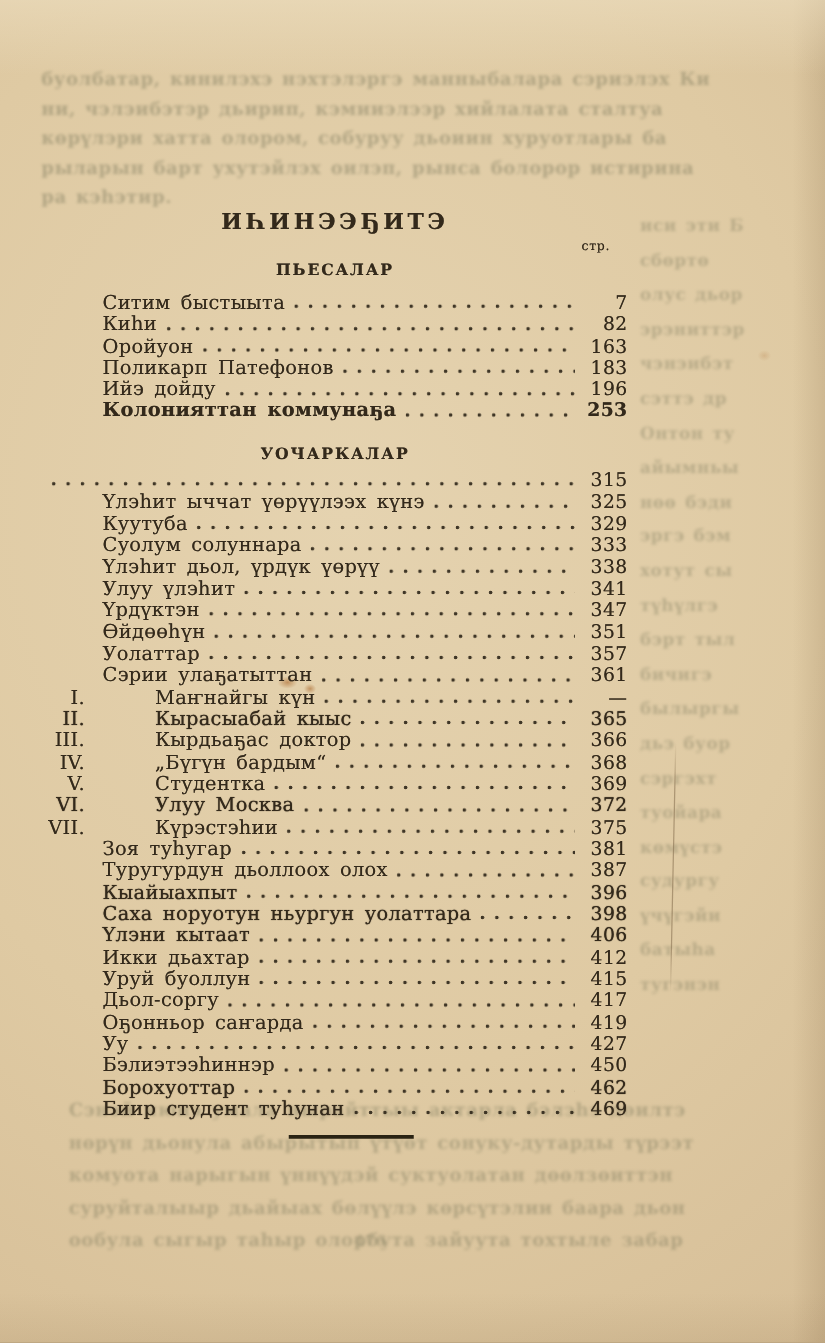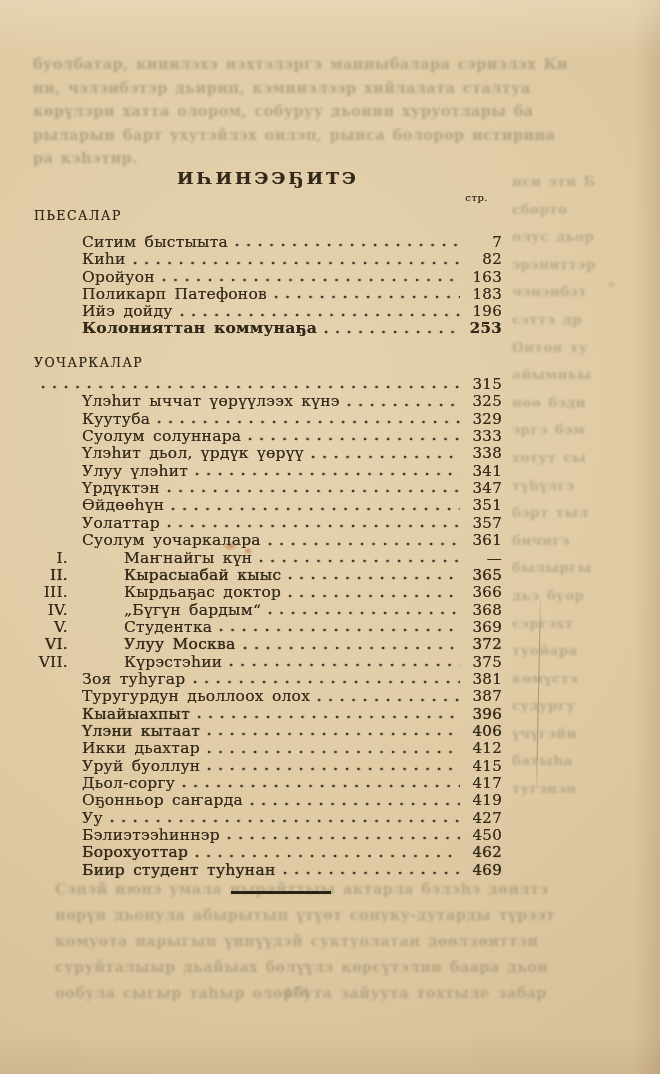--- a/index.html
+++ b/index.html
@@ -28,21 +28,21 @@
   .s3{left:186px;top:555px;width:7px;height:6px;opacity:.8;}
   .s4{left:606px;top:280px;width:11px;height:9px;opacity:.35;}
   .scratch{position:absolute;z-index:2;left:538px;top:594px;width:1px;height:200px;
            background:linear-gradient(rgba(108,84,54,0), rgba(108,84,54,.45) 18%, rgba(108,84,54,.45) 82%, rgba(108,84,54,0));
            transform:rotate(1.2deg);}
   
   .content{position:absolute;z-index:3;left:34px;top:166px;width:468px;
            text-shadow:0 0 .3px rgba(51,41,27,.65);}
   .title{text-align:center;font-size:17.5px;font-weight:700;letter-spacing:3px;line-height:24px;}
   .str{position:absolute;right:14px;top:26px;font-size:10px;letter-spacing:.5px;}
-  .sec{font-size:12.5px;font-weight:400;letter-spacing:1.5px;line-height:16px;}
+  .sec{text-align:center;font-size:12.5px;font-weight:700;letter-spacing:1.5px;line-height:16px;}
   .sec + .rows{margin-top:9px;}
   .sec:first-child{margin-top:0;}
   #toc > .sec{margin-top:18px;}
   #toc > .sec:nth-of-type(2){margin-top:7px;}
   #toc > .rows:last-of-type{margin-top:4px;}
   .row{display:flex;align-items:baseline;height:17.35px;font-size:15.5px;
        letter-spacing:.25px;word-spacing:3px;white-space:nowrap;}
   .rn{display:inline-block;min-width:34px;text-align:right;margin-right:8px;}
   .t{flex:0 0 auto;margin-left:48px;}
   .dots{flex:1 1 auto;align-self:flex-end;height:4px;margin:0 4px 3px 7px;
@@ -182,21 +182,21 @@
             <span class="t">Өйдөөһүн</span>
             <span class="dots"></span>
             <span class="pg">351</span>
           </div>
           <div class="row">
             <span class="t">Уолаттар</span>
             <span class="dots"></span>
             <span class="pg">357</span>
           </div>
           <div class="row">
-            <span class="t">Суолум уочаркалара</span>
+            <span class="t">Сэрии улаҕатыттан</span>
             <span class="dots"></span>
             <span class="pg">361</span>
           </div>
           <div class="row">
             <span class="rn">I.</span>
             <span class="t">Маҥнайгы күн</span>
             <span class="dots"></span>
             <span class="pg">—</span>
           </div>
           <span class="row w-semi">
@@ -242,20 +242,25 @@
           </div>
           <div class="row">
             <span class="t">Туругурдун дьоллоох олох</span>
             <span class="dots"></span>
             <span class="pg">387</span>
           </div>
           <span class="row w-semi">
             <span class="t">Кыайыахпыт</span>
             <span class="dots"></span>
             <span class="pg">396</span>
+          </span>
+          <span class="row w-semi">
+            <span class="t">Саха норуотун ньургун уолаттара</span>
+            <span class="dots"></span>
+            <span class="pg">398</span>
           </span>
           <span class="row w-semi">
             <span class="t">Үлэни кытаат</span>
             <span class="dots"></span>
             <span class="pg">406</span>
           </span>
           <div class="row">
             <span class="t">Икки дьахтар</span>
             <span class="dots"></span>
             <span class="pg">412</span>

